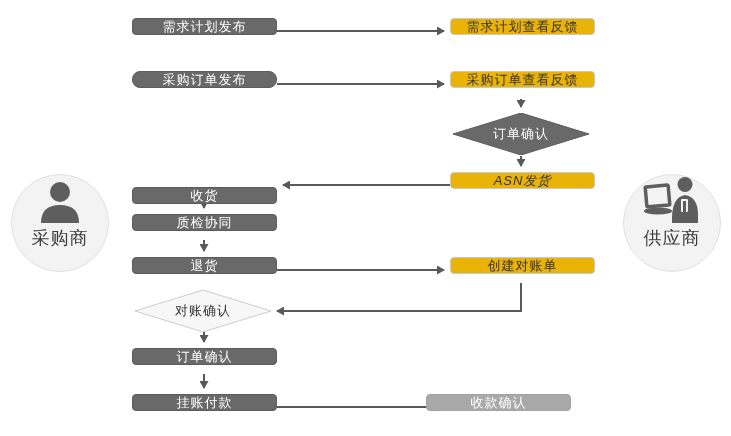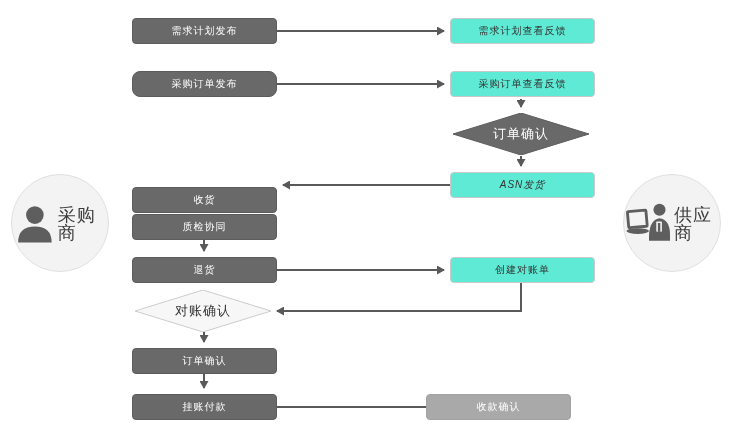--- a/index.html
+++ b/index.html
@@ -1,22 +1,22 @@
 <!DOCTYPE html>
 <html><head>
 <meta charset="utf-8">
 <style>
   html,body{margin:0;padding:0;background:#ffffff;}
   body{font-family:"Liberation Sans","DejaVu Sans",sans-serif;}
   .stage{position:relative;width:731px;height:436px;background:#ffffff;overflow:hidden;}
   .edges{position:absolute;left:0;top:0;width:731px;height:436px;z-index:1;}
   .node{position:absolute;z-index:2;display:flex;align-items:center;justify-content:center;
-        box-sizing:border-box;width:145px;height:26px;font-size:10px;border-radius:4px;letter-spacing:1px;}
+        box-sizing:border-box;width:145px;height:17px;font-size:13px;border-radius:4px;letter-spacing:1px;}
   .node.dark{background:#696969;color:#ffffff;border:1px solid #5c5c5c;}
-  .node.light{background:#5eead4;color:#333333;border:1px solid #c9c9c9;}
+  .node.light{background:#eab308;color:#333333;border:1px solid #c9c9c9;}
   .node.gray{background:#a9a9a9;color:#ffffff;border:1px solid #a2a2a2;}
   
   .n-demand-plan-publish{left:132px;top:18px;}
   .n-po-publish{left:132px;top:71px;border-radius:8px;}
   .n-receive-goods{left:132px;top:187px;}
   .n-quality-collab{left:132px;top:214px;}
   .n-return-goods{left:132px;top:257px;}
   .n-invoice-check{left:132px;top:348px;}
   .n-payment-on-account{left:132px;top:394px;}
   
@@ -29,21 +29,21 @@
   .diamond{position:absolute;z-index:2;width:136px;height:42px;}
   .d-order-confirm{left:453px;top:113px;}
   .d-statement-confirm{left:135px;top:290px;}
   .diamond svg{position:absolute;left:0;top:0;width:100%;height:100%;}
   .diamond .dlabel{position:absolute;inset:0;display:flex;align-items:center;justify-content:center;
         font-size:13px;letter-spacing:1px;}
   .d-order-confirm .dlabel{color:#ffffff;}
   .d-statement-confirm .dlabel{color:#333333;}
   
   .actor{position:absolute;z-index:2;width:98px;height:98px;border-radius:50%;
-        background:#f3f3f3;border:1px solid #e0e0e0;display:flex;flex-direction:row;
+        background:#f3f3f3;border:1px solid #e0e0e0;display:flex;flex-direction:column;
         align-items:center;justify-content:flex-start;box-sizing:border-box;}
   .actor-buyer{left:11px;top:174px;}
   .actor-supplier{left:623px;top:174px;}
   .actor .actor-label{font-size:18px;color:#3c3c3c;line-height:1;margin-top:2px;letter-spacing:1px;}
   .actor svg{display:block;}
 </style>
 </head>
 <body>
 
 <div class="stage">

